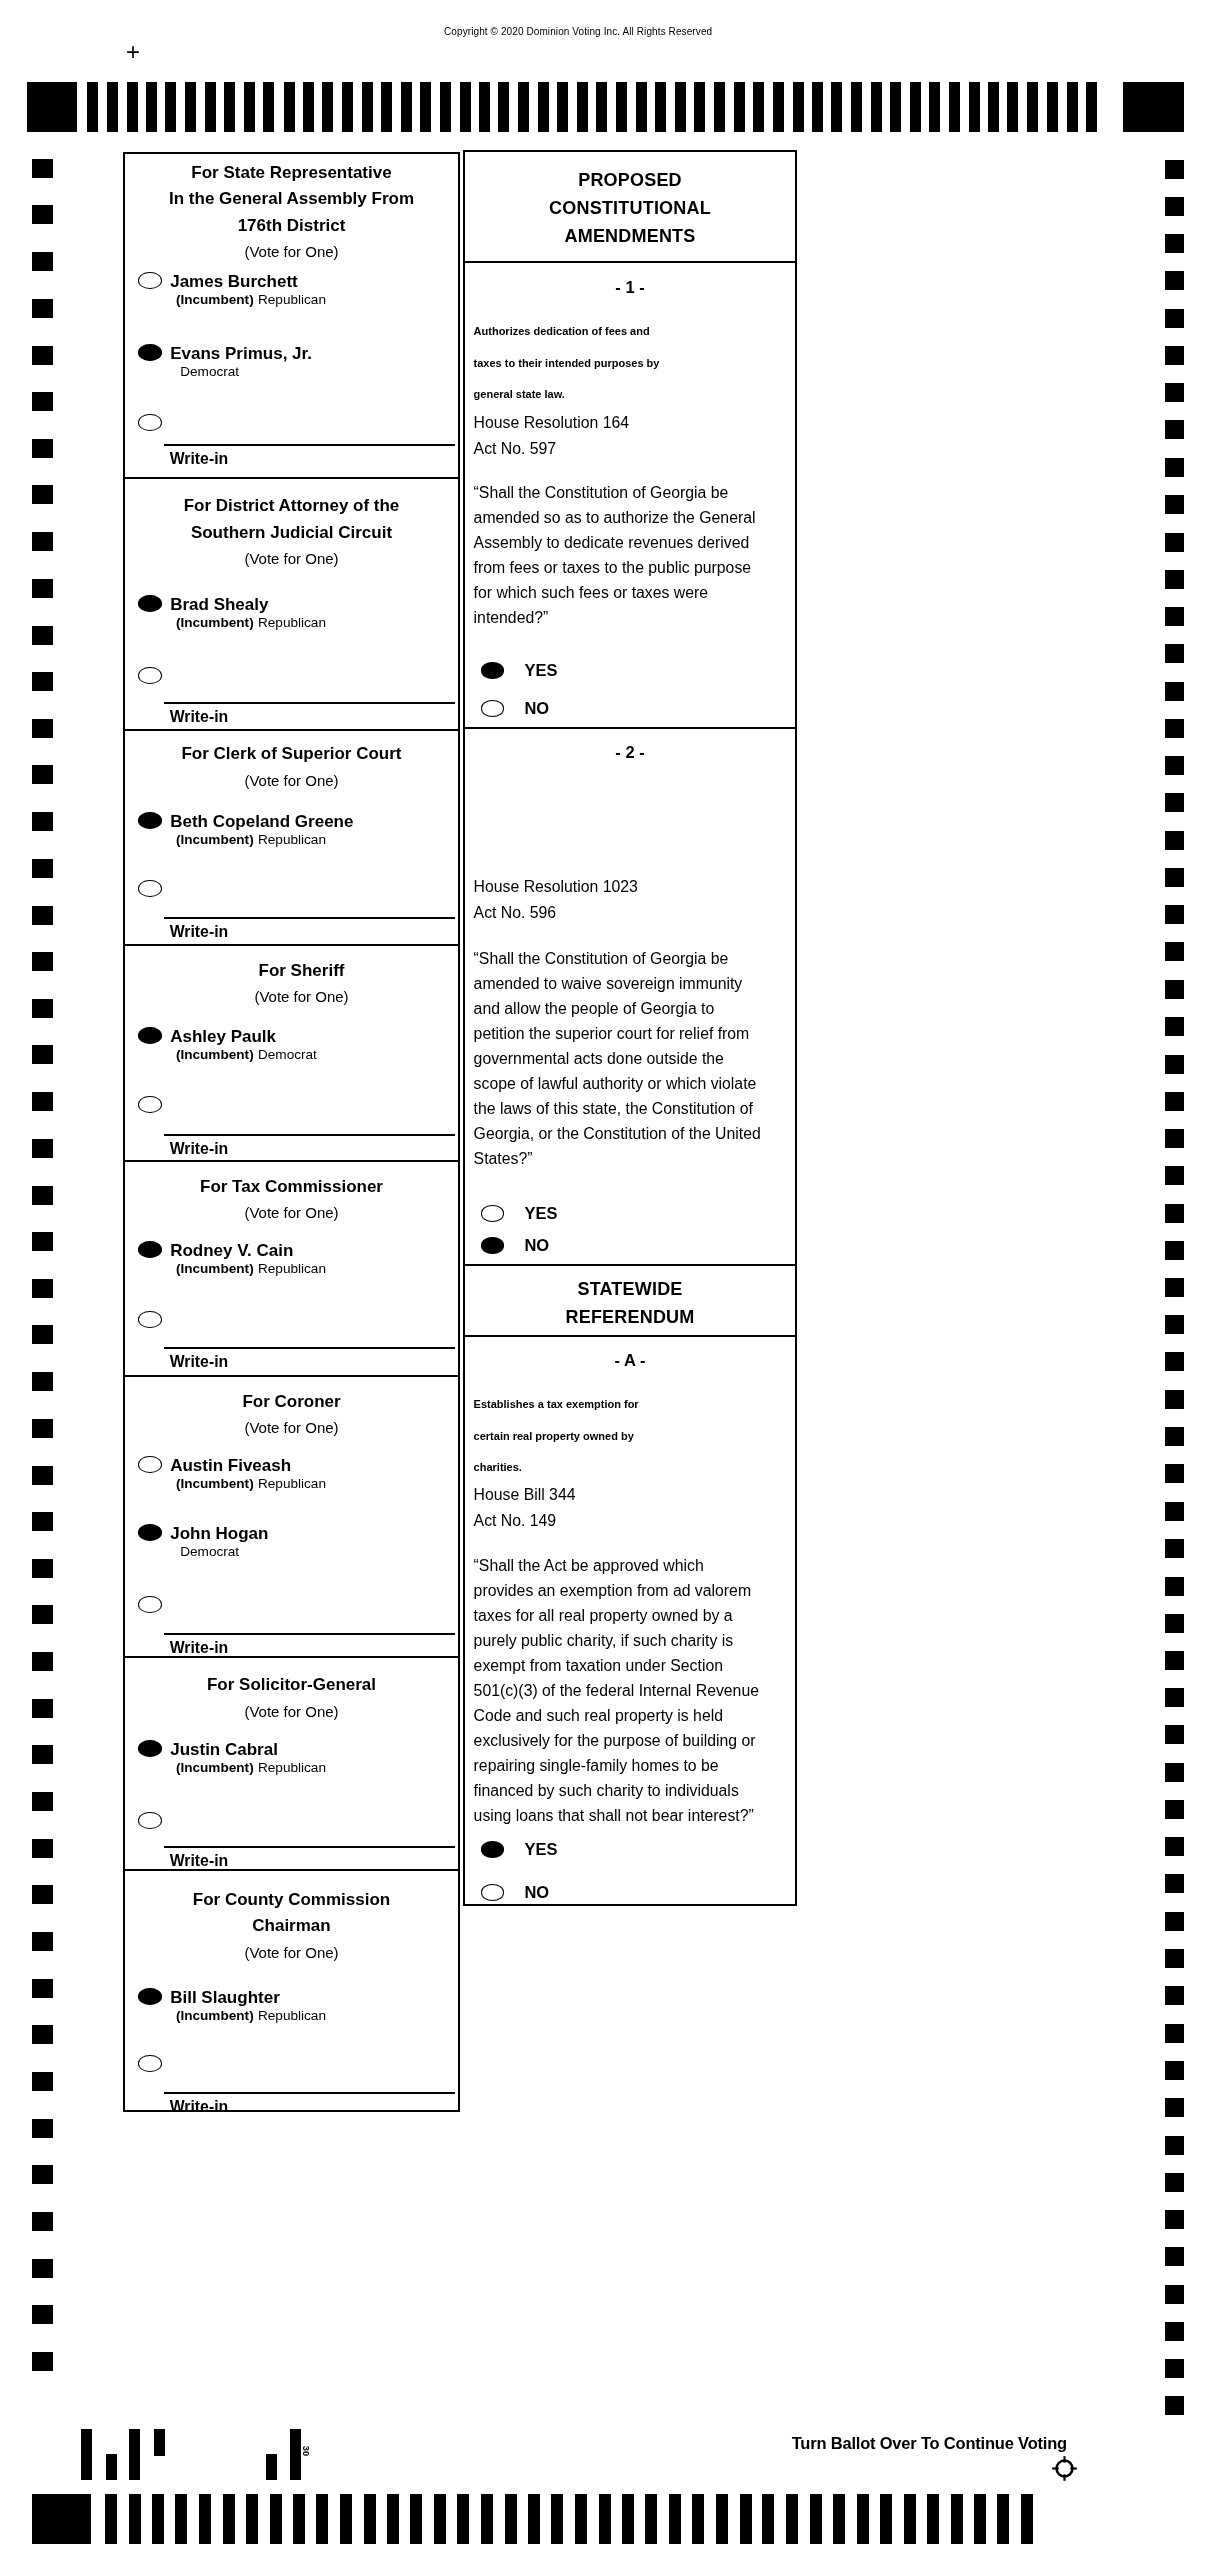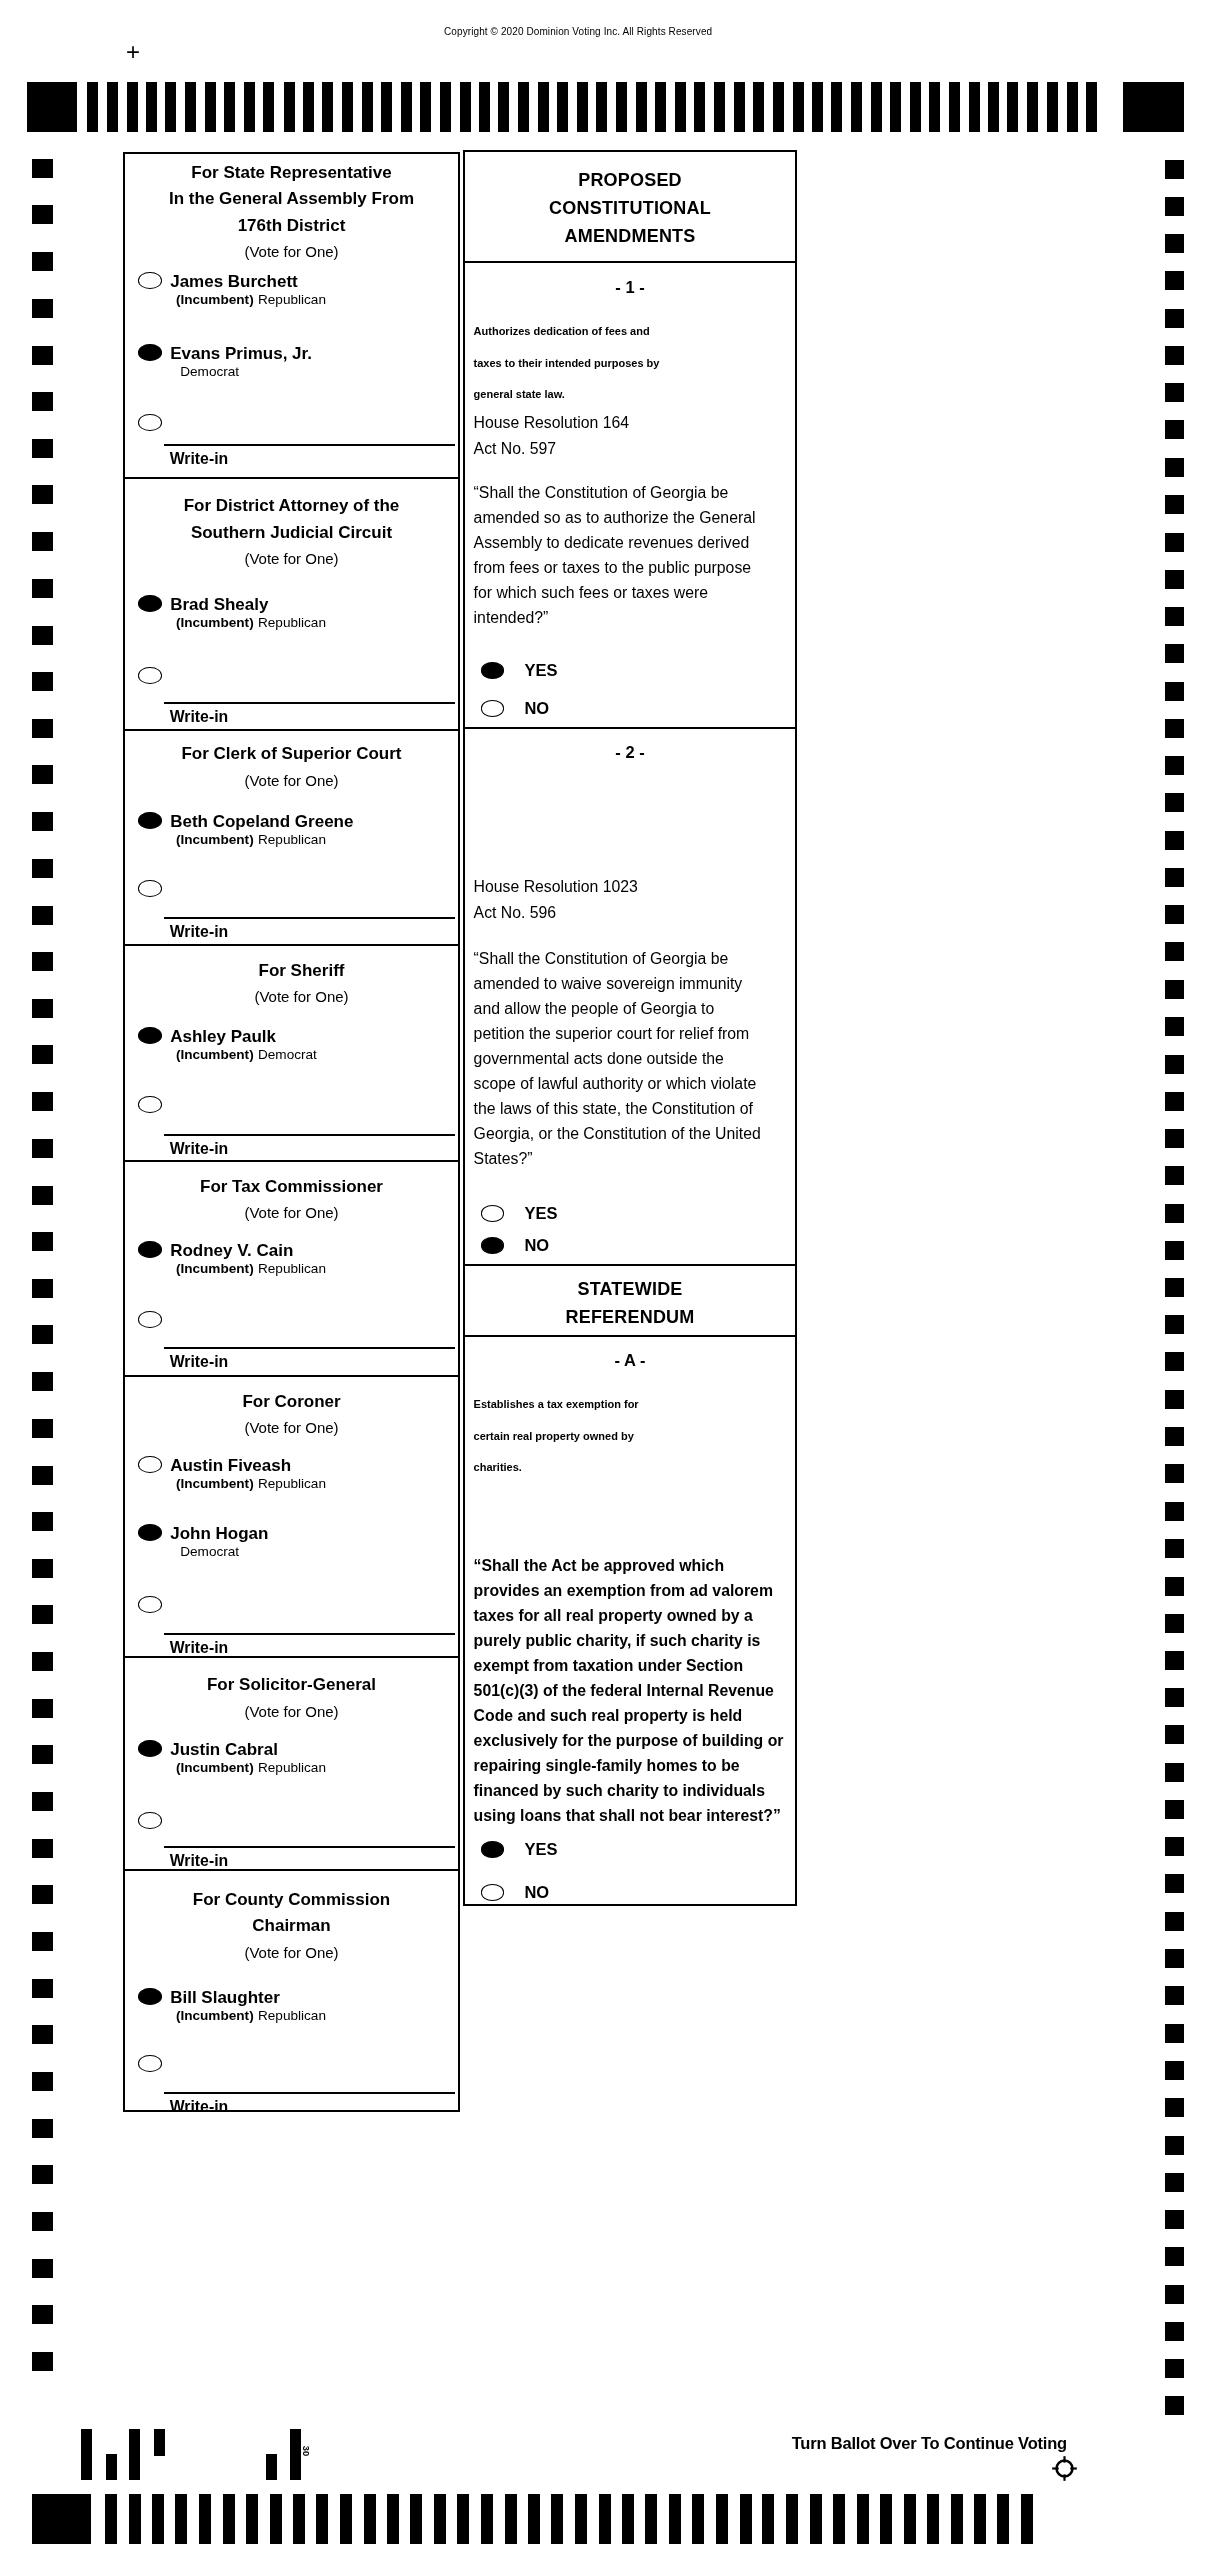--- a/index.html
+++ b/index.html
@@ -485,21 +485,25 @@
         <div>REFERENDUM</div>
       </div>
     </div>
     <div class="section bt" style="top: 1183px; height: 573px;">
       <div class="m-num" style="top: 13.6px;">- A -</div>
       <div class="m-sum" style="top: 52px;">
         <div>Establishes a tax exemption for</div>
         <div>certain real property owned by</div>
         <div>charities.</div>
       </div>
-      <div class="m-q" style="top: 216px; font-weight: bold;">
+      <div class="m-auth" style="top: 145px;">
+        <div>House Bill 344</div>
+        <div>Act No. 149</div>
+      </div>
+      <div class="m-q" style="top: 216px;">
         <div>“Shall the Act be approved which</div>
         <div>provides an exemption from ad valorem</div>
         <div>taxes for all real property owned by a</div>
         <div>purely public charity, if such charity is</div>
         <div>exempt from taxation under Section</div>
         <div>501(c)(3) of the federal Internal Revenue</div>
         <div>Code and such real property is held</div>
         <div>exclusively for the purpose of building or</div>
         <div>repairing single-family homes to be</div>
         <div>financed by such charity to individuals</div>

